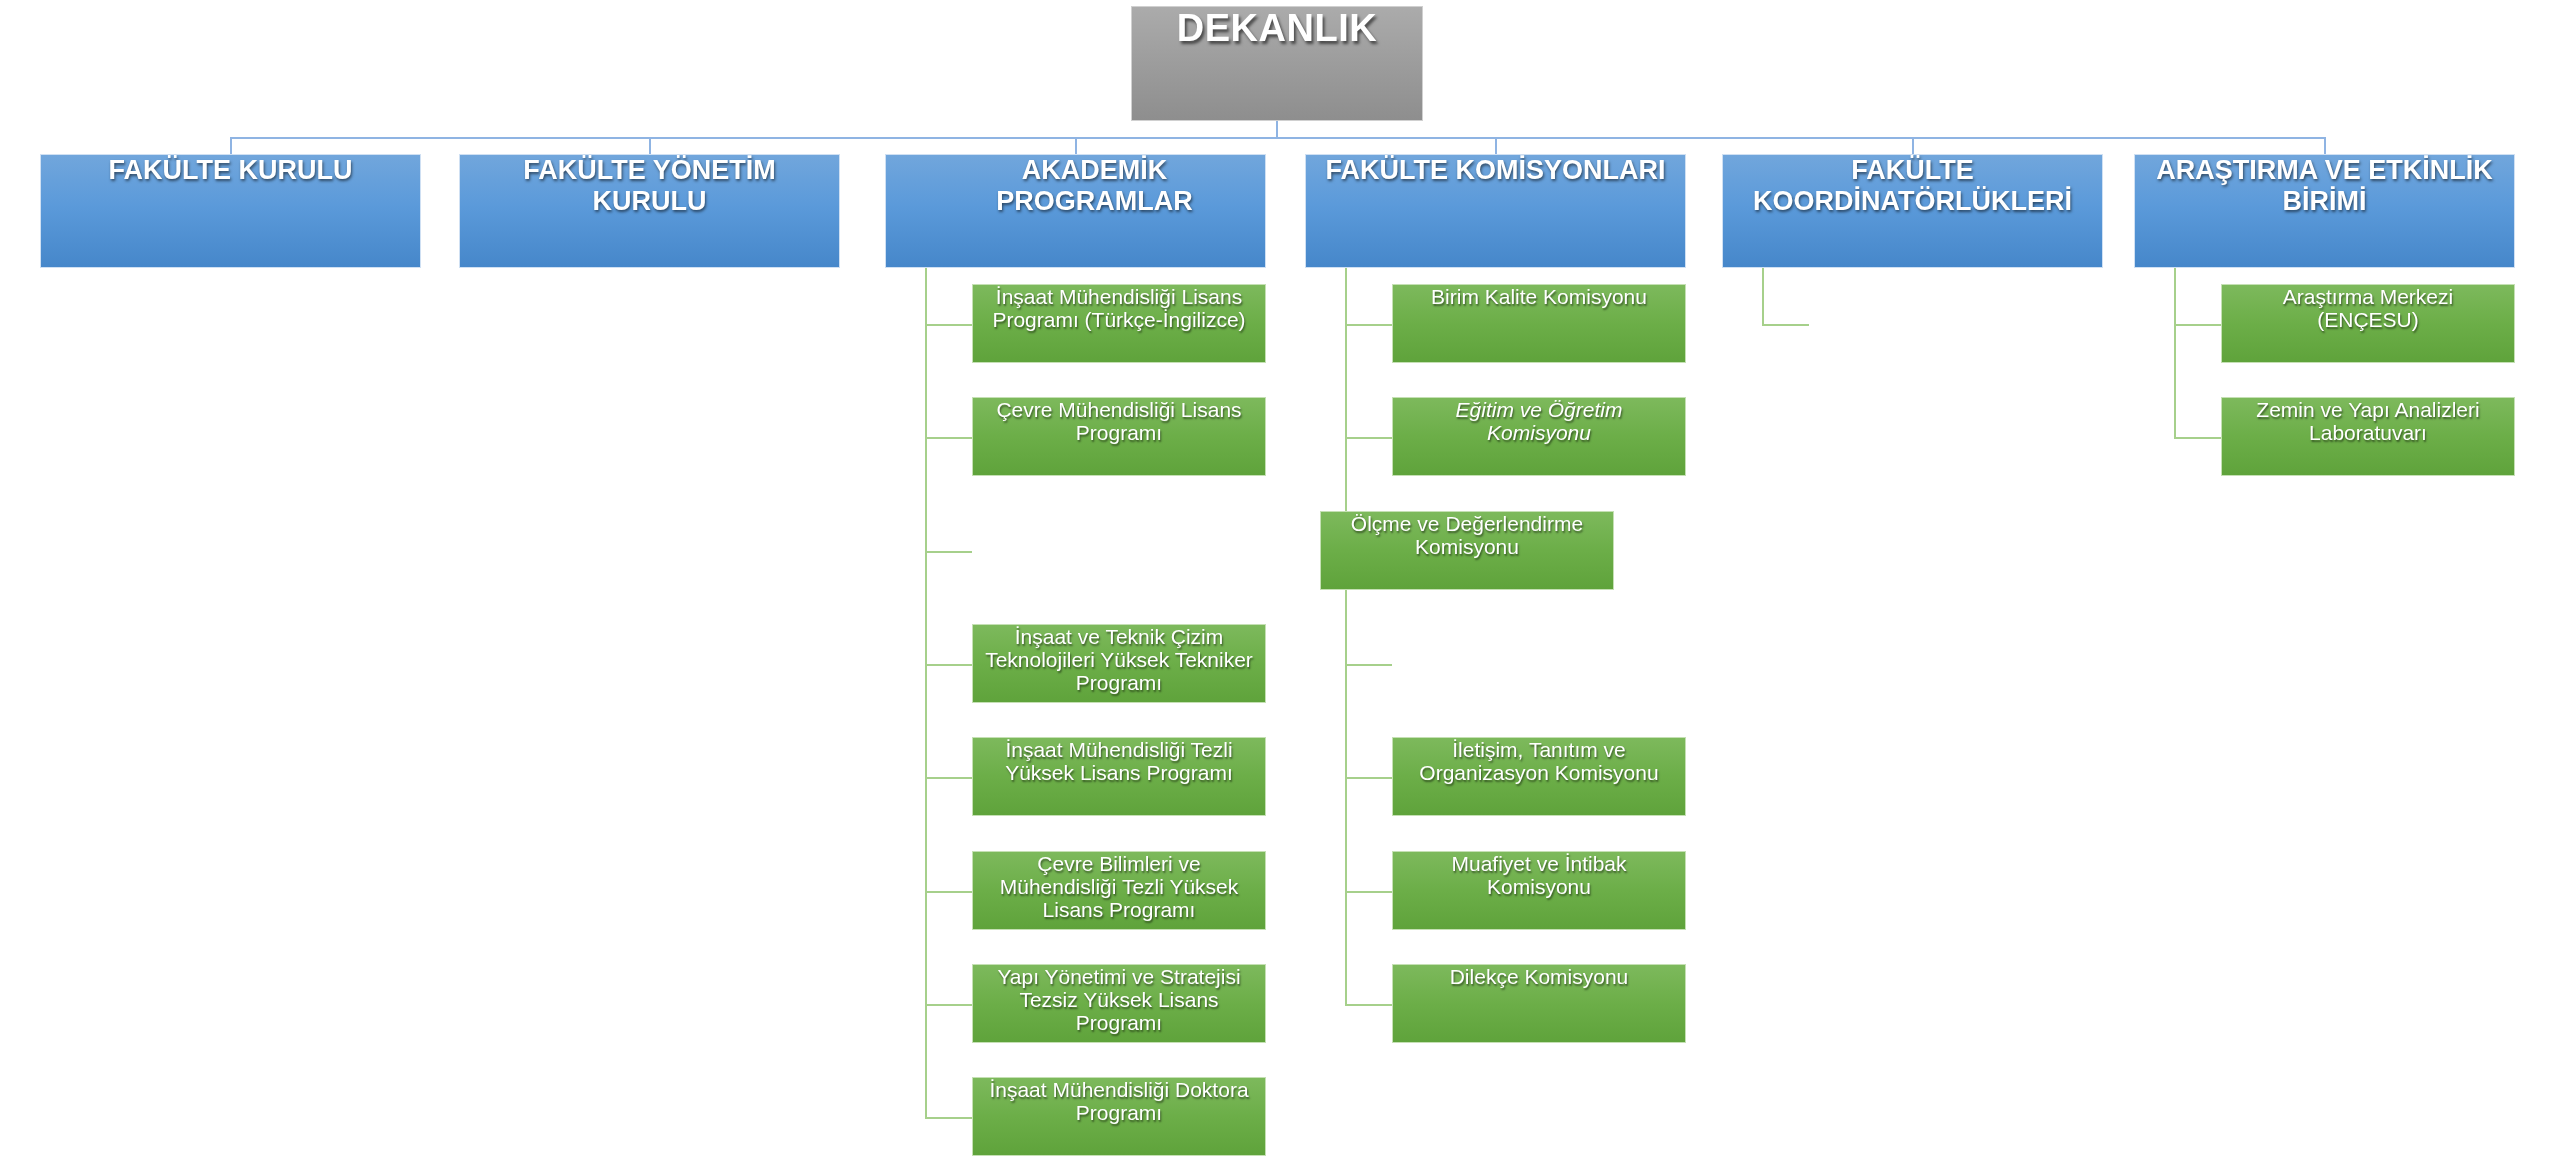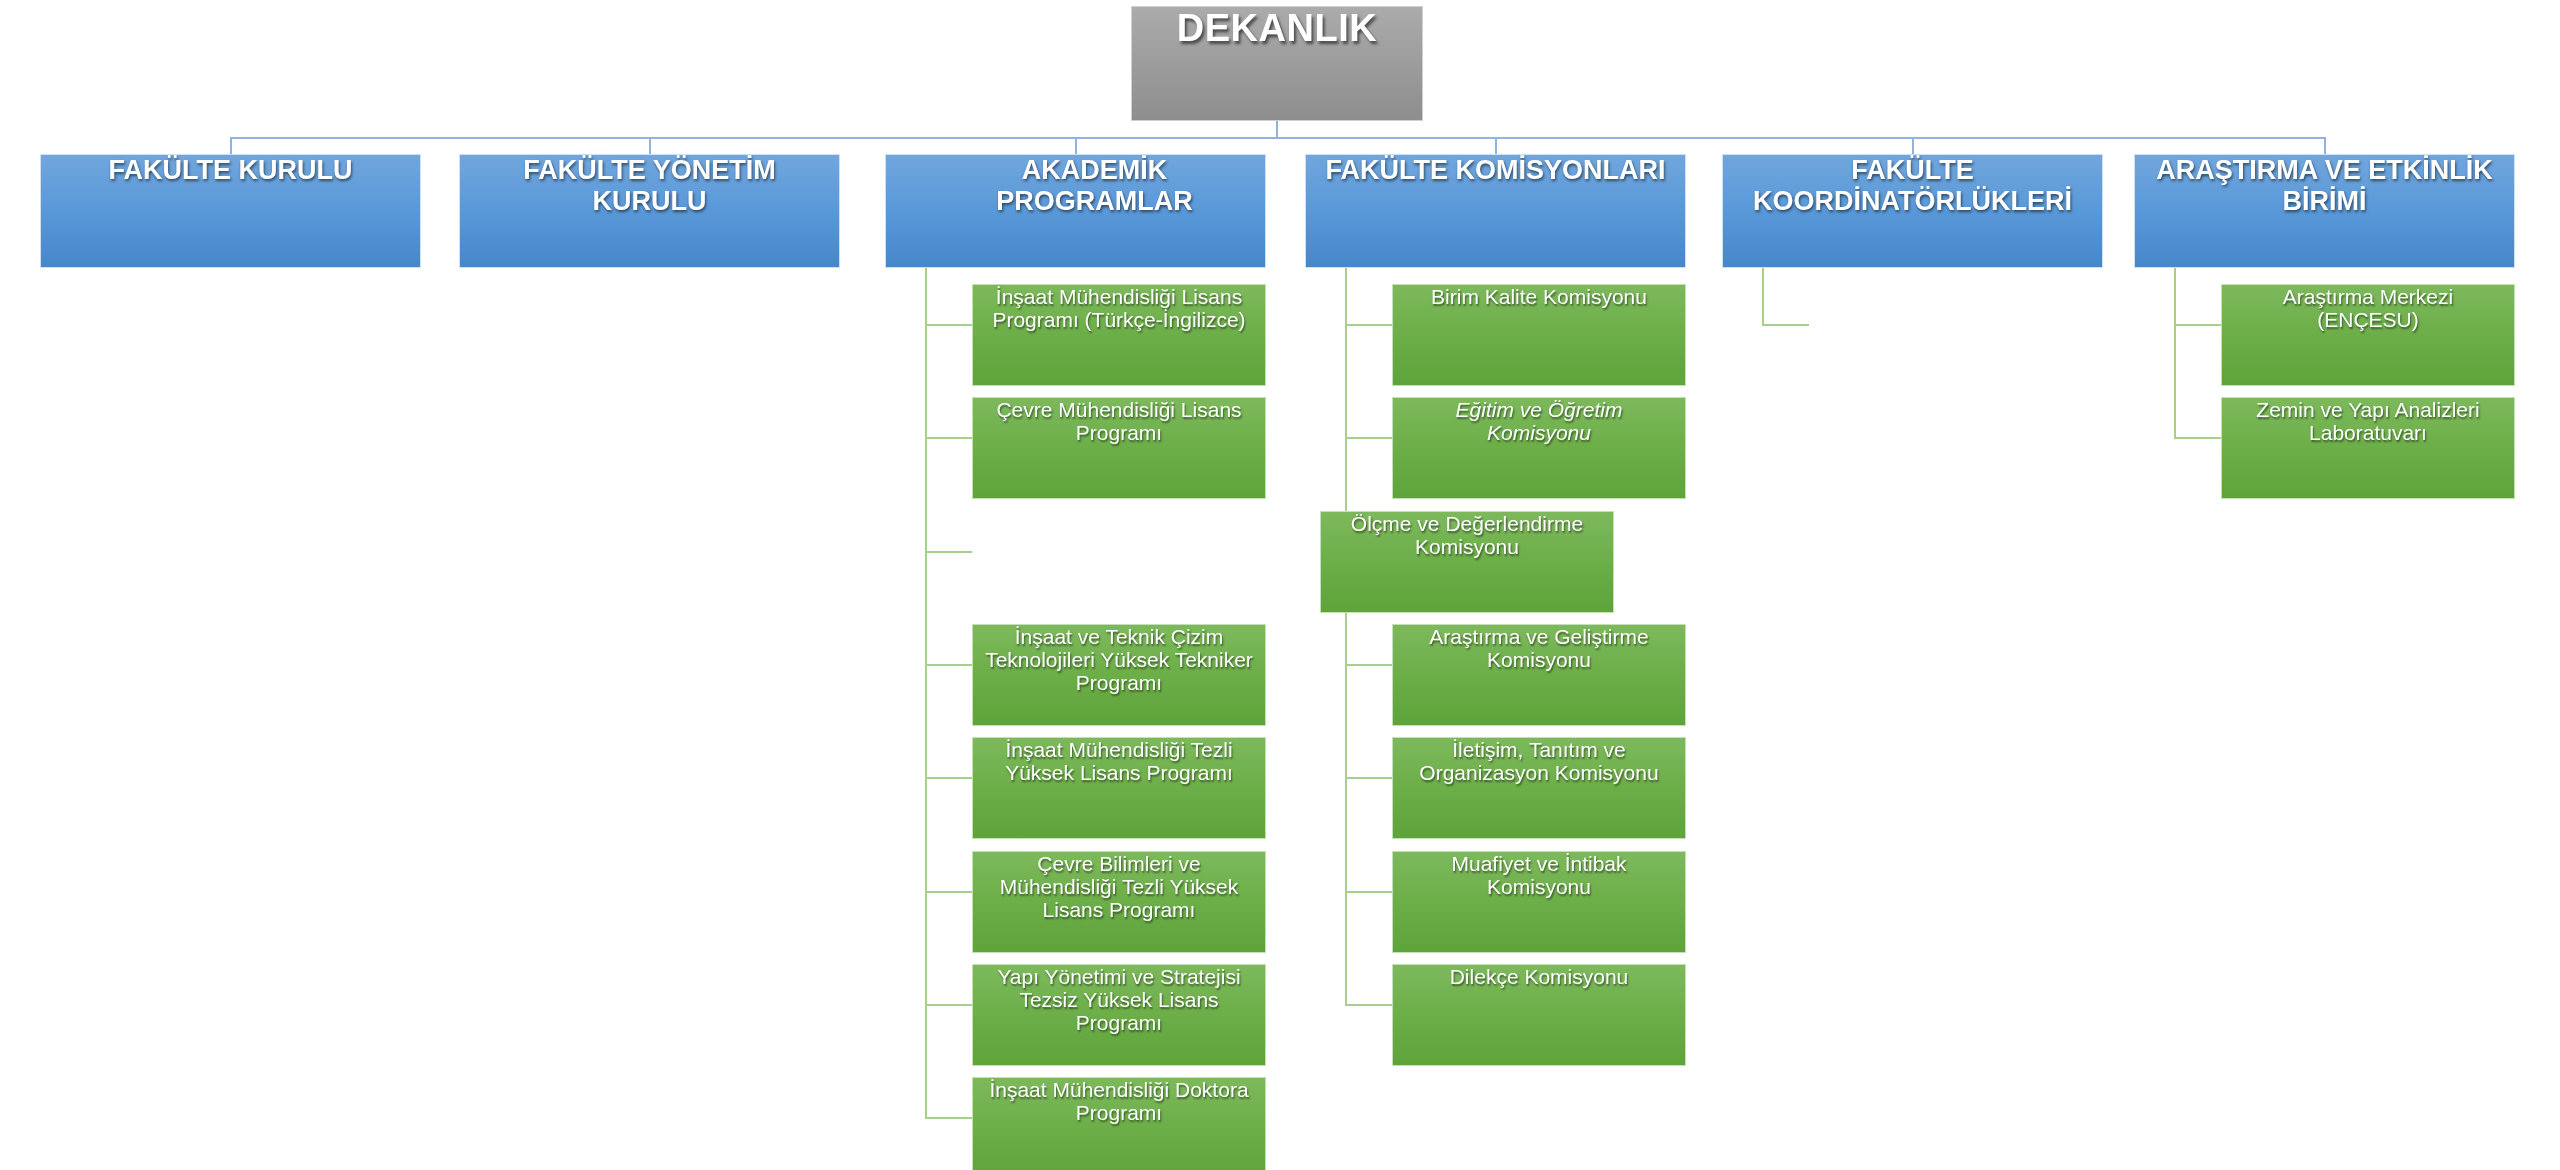--- a/index.html
+++ b/index.html
@@ -13,21 +13,21 @@
           justify-content: center; text-align: center; color: #ffffff; cursor: pointer; }
   .node span { display: block; }
   .root { left: 1131px; top: 6px; width: 292px; height: 115px;
           background: linear-gradient(#ababab, #8e8e8e); border: 1px solid #d0d0d0;
           font-weight: bold; font-size: 38px; letter-spacing: 0.5px;
           text-shadow: 2px 3px 3px rgba(0,0,0,0.55); }
   .head { width: 381px; height: 114px; top: 154px;
           background: linear-gradient(#71a6dc 0%, #5b9ada 45%, #4687ca 100%);
           border: 1px solid #cfe0f3; font-weight: bold; font-size: 27px; line-height: 31px;
           padding: 0 10px; text-shadow: 1px 2px 3px rgba(0,0,0,0.55); }
-  .leaf { width: 294px; height: 102px;
+  .leaf { width: 294px; height: 79px;
           background: linear-gradient(#7db95c 0%, #6cae48 50%, #5fa33b 100%);
           border: 1px solid #c5e0b4; font-size: 21px; line-height: 23px; padding: 0 8px;
           text-shadow: 1px 2px 2px rgba(0,0,0,0.5); }
 </style>
 </head>
 <body>
 
 <div id="chart">
   <div class="node root">
     <span>DEKANLIK</span>
@@ -87,23 +87,20 @@
     </div>
     <div class="line green" style="left: 1345px; top: 436.5px; width: 47px; height: 2px;"></div>
     <div class="node leaf" style="left: 1392px; top: 397px; font-style: italic;">
       <span>Eğitim ve Öğretim Komisyonu</span>
     </div>
     <div class="line green" style="left: 1345px; top: 550.5px; width: 47px; height: 2px;"></div>
     <div class="node leaf" style="left: 1320px; top: 511px;">
       <span>Ölçme ve Değerlendirme Komisyonu</span>
     </div>
     <div class="line green" style="left: 1345px; top: 663.5px; width: 47px; height: 2px;"></div>
-    <div class="node leaf" style="left: 1392px; top: 624px;">
-      <span>Araştırma ve Geliştirme Komisyonu</span>
-    </div>
     <div class="line green" style="left: 1345px; top: 776.5px; width: 47px; height: 2px;"></div>
     <div class="node leaf" style="left: 1392px; top: 737px;">
       <span>İletişim, Tanıtım ve Organizasyon Komisyonu</span>
     </div>
     <div class="line green" style="left: 1345px; top: 890.5px; width: 47px; height: 2px;"></div>
     <div class="node leaf" style="left: 1392px; top: 851px;">
       <span>Muafiyet ve İntibak Komisyonu</span>
     </div>
     <div class="line green" style="left: 1345px; top: 1003.5px; width: 47px; height: 2px;"></div>
     <div class="node leaf" style="left: 1392px; top: 964px;">

